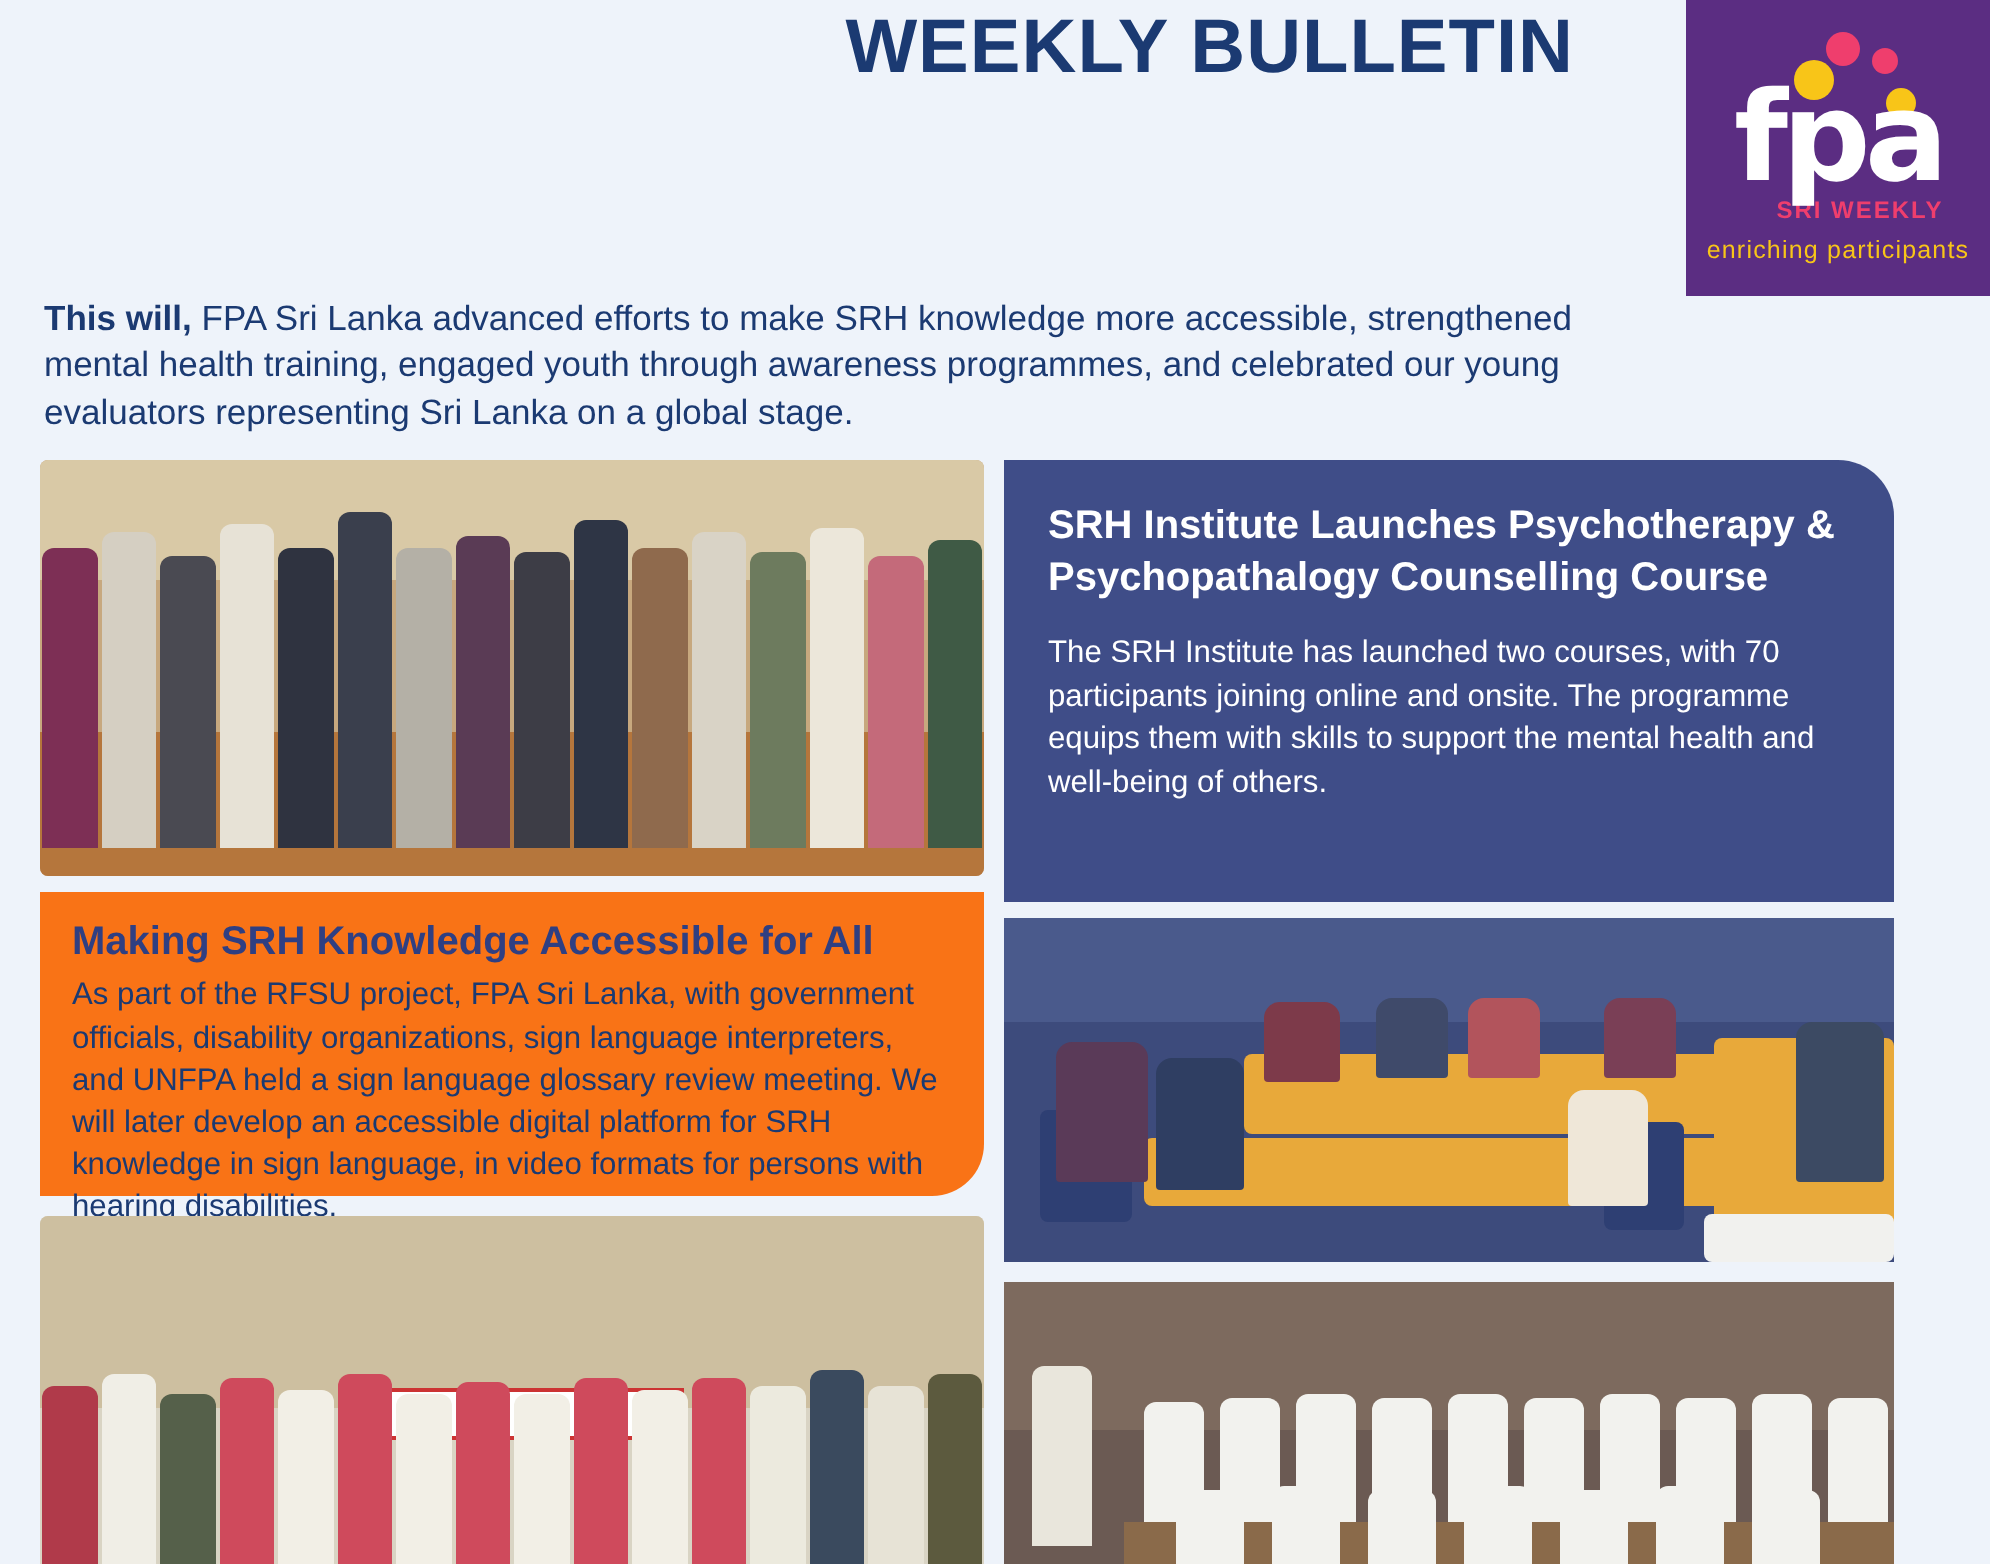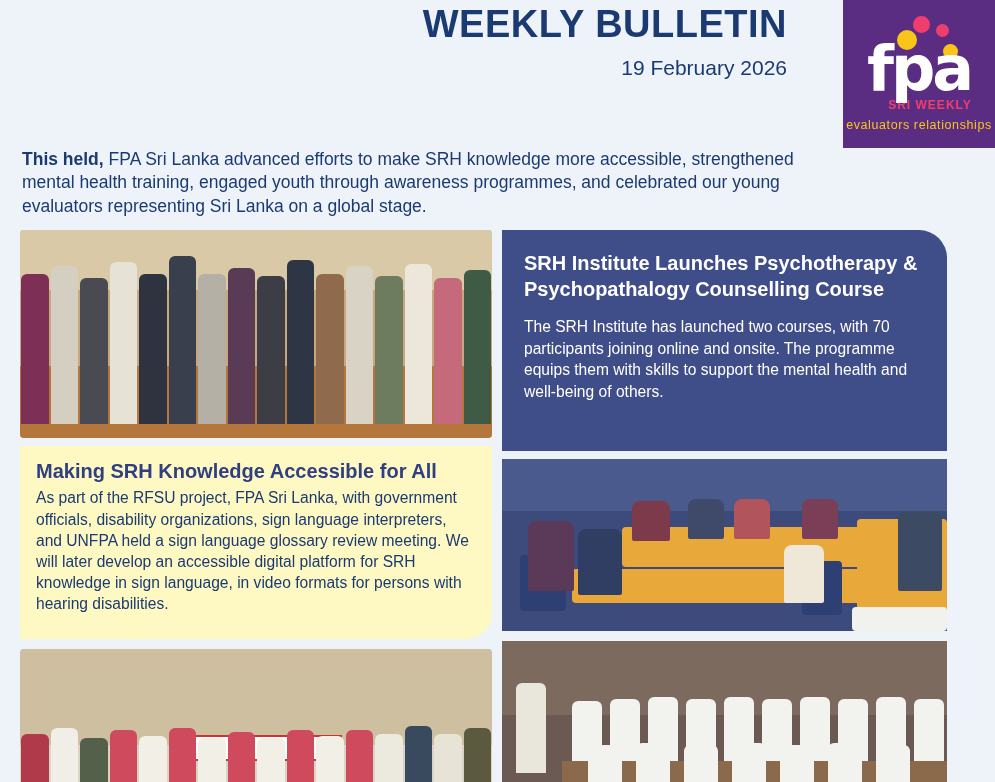--- a/index.html
+++ b/index.html
@@ -166,24 +166,24 @@
     font-weight: bold;
   }
   .card-blue p {
     margin: 0;
     font-size: 15.6px;
     line-height: 1.38;
     color: #ffffff;
   }
 
   .card-light {
-    background: #fef9c3;
+    background: #f97316;
     border-radius: 0 0 26px 0;
     padding: 14px 20px 16px 16px;
-    height: 193px;
+    height: 152px;
     box-sizing: border-box;
   }
   .card-light h2 {
     margin: 0 0 4px 0;
     font-size: 20px;
     font-weight: bold;
     color: #2f3f82;
   }
   .card-light p {
     margin: 0;
@@ -195,38 +195,37 @@
   .spacer-8 { height: 8px; }
   .spacer-10 { height: 10px; }
 </style>
 </head>
 <body>
 
 <div class="header">
 
   <div class="header-titleblock">
     <div class="bulletin-title">WEEKLY BULLETIN</div>
-    <div class="bulletin-date">19 February 2026</div>
   </div>
 
   <div class="logo-box">
     <div class="logo-mark">
       <span class="dot dot-yellow-1"></span>
       <span class="dot dot-pink-1"></span>
       <span class="dot dot-pink-2"></span>
       <span class="dot dot-yellow-2"></span>
       <span class="logo-fpa">fpa</span>
     </div>
     <div class="logo-srilanka">SRI WEEKLY</div>
-    <div class="logo-tagline">evaluators  relationships</div>
+    <div class="logo-tagline">enriching  participants</div>
   </div>
 </div>
 
 <div class="intro">
-  <b>This held,</b>
+  <b>This will,</b>
   <span>FPA Sri Lanka advanced efforts to make SRH knowledge more accessible, strengthened mental health training, engaged youth through awareness programmes, and celebrated our young evaluators representing Sri Lanka on a global stage.</span>
 </div>
 
 <div class="content">
 
   <div class="col col-left">
 
     <div class="photo photo1">
       <div class="wall"></div>
         <div class="mid"></div>

